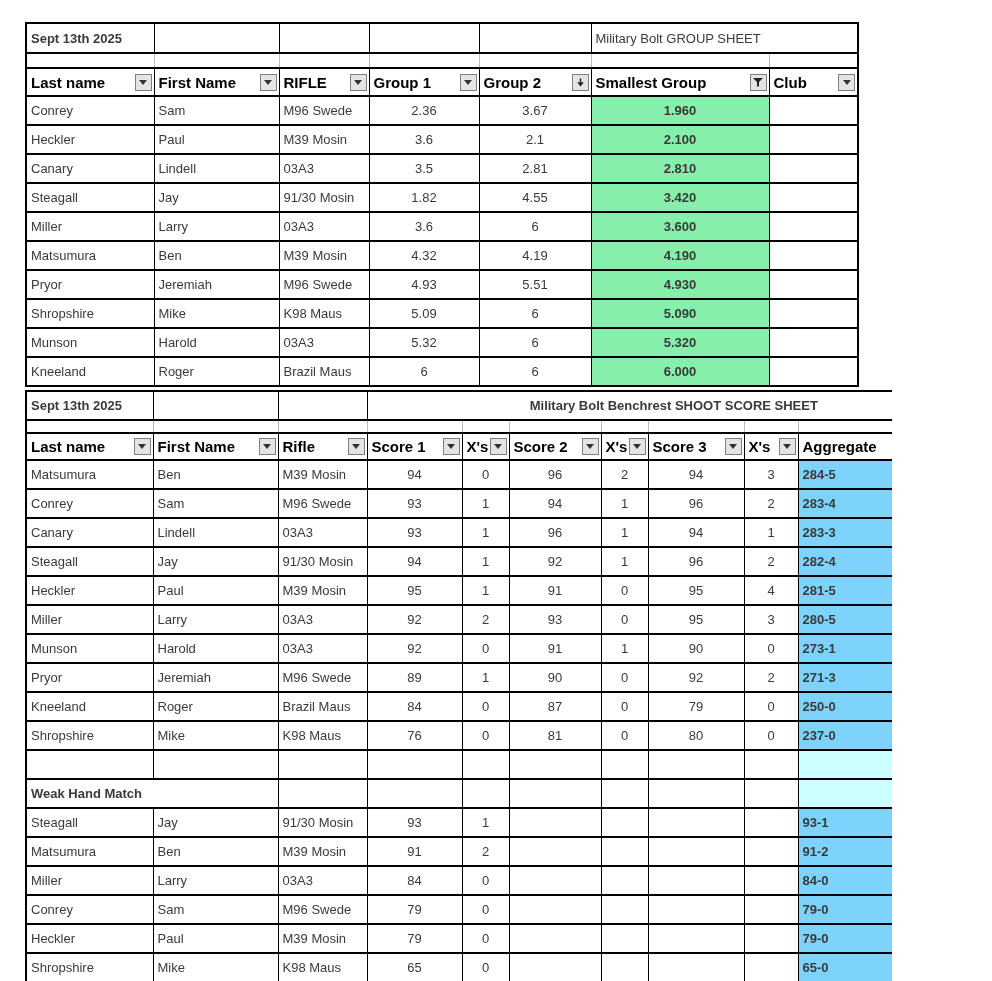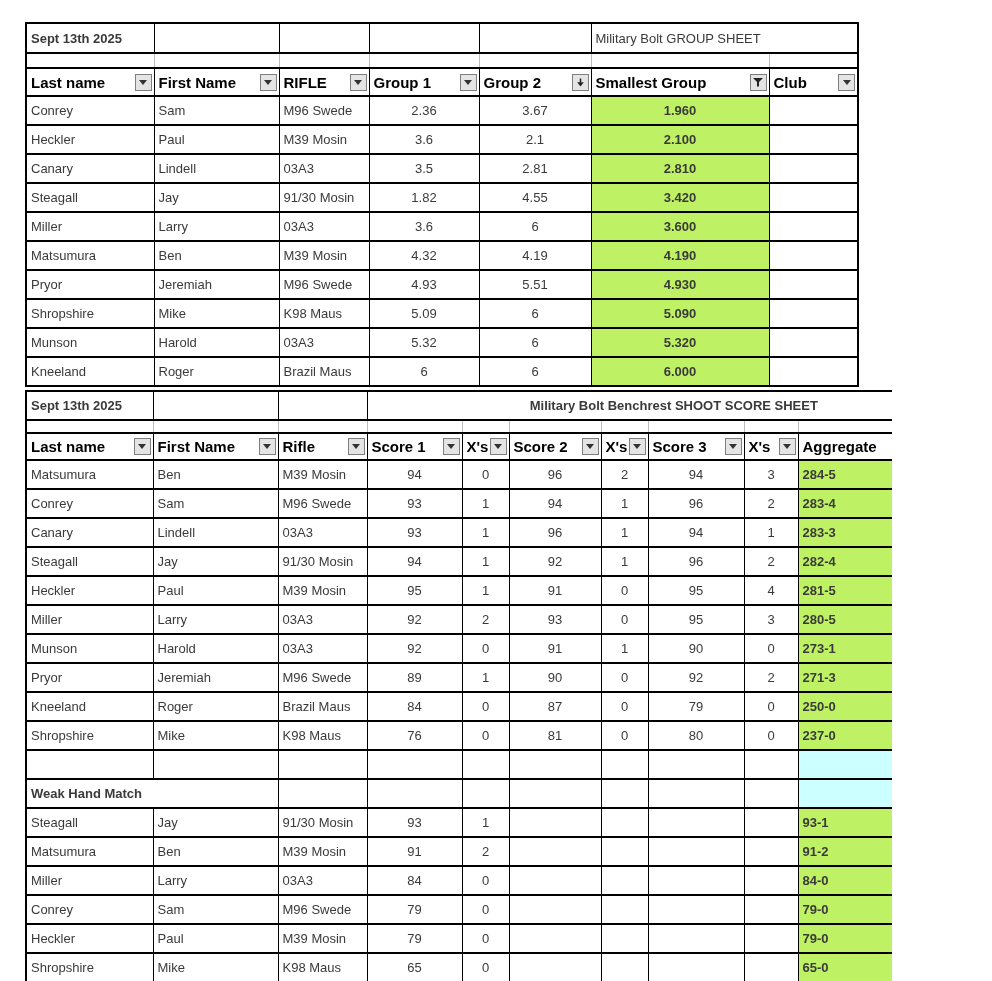--- a/index.html
+++ b/index.html
@@ -15,22 +15,22 @@
   .c-title2{font-weight:bold;font-size:21px;color:#000;text-align:center}
   th.hdr{font-weight:bold;font-size:15px;color:#000;text-align:left;padding:0 2px 0 4px}
   .hw{display:flex;justify-content:space-between;align-items:center;width:100%}
   .hl{overflow:hidden}
   .ddbtn{flex:0 0 auto;width:17px;height:17px;background:#e4e4e4;border:1px solid #7f7f7f;
          display:inline-flex;align-items:center;justify-content:center;box-sizing:border-box}
   .tri{display:block;width:0;height:0;border-left:4px solid transparent;
        border-right:4px solid transparent;border-top:5px solid #333}
   .c-name{text-align:left}
   .c-num{text-align:center}
-  .c-small{background:#bef264;color:#CC0000;font-weight:bold;text-align:center;font-size:14px}
-  .c-agg{background:#bef264;color:#CC0000;font-weight:bold;text-align:left;font-size:14px}
+  .c-small{background:#86efac;color:#CC0000;font-weight:bold;text-align:center;font-size:14px}
+  .c-agg{background:#7dd3fc;color:#CC0000;font-weight:bold;text-align:left;font-size:14px}
   .c-cyan{background:#CCFFFF}
   .c-weak{font-weight:bold;font-size:16px;color:#000}
   #t1{left:25px;top:22px;width:832px}
   #t2{left:25px;top:390px;width:955px}
   #t1 tr.r-date{height:30px}#t1 tr.r-sp{height:15px}#t1 tr.r-hdr{height:28px}#t1 tr.r-data{height:29px}
   #t2 tr.r-date{height:29px}#t2 tr.r-sp{height:13px}#t2 tr.r-hdr{height:27px}#t2 tr.r-data{height:29px}
 </style>
 </head>
 <body>
 

